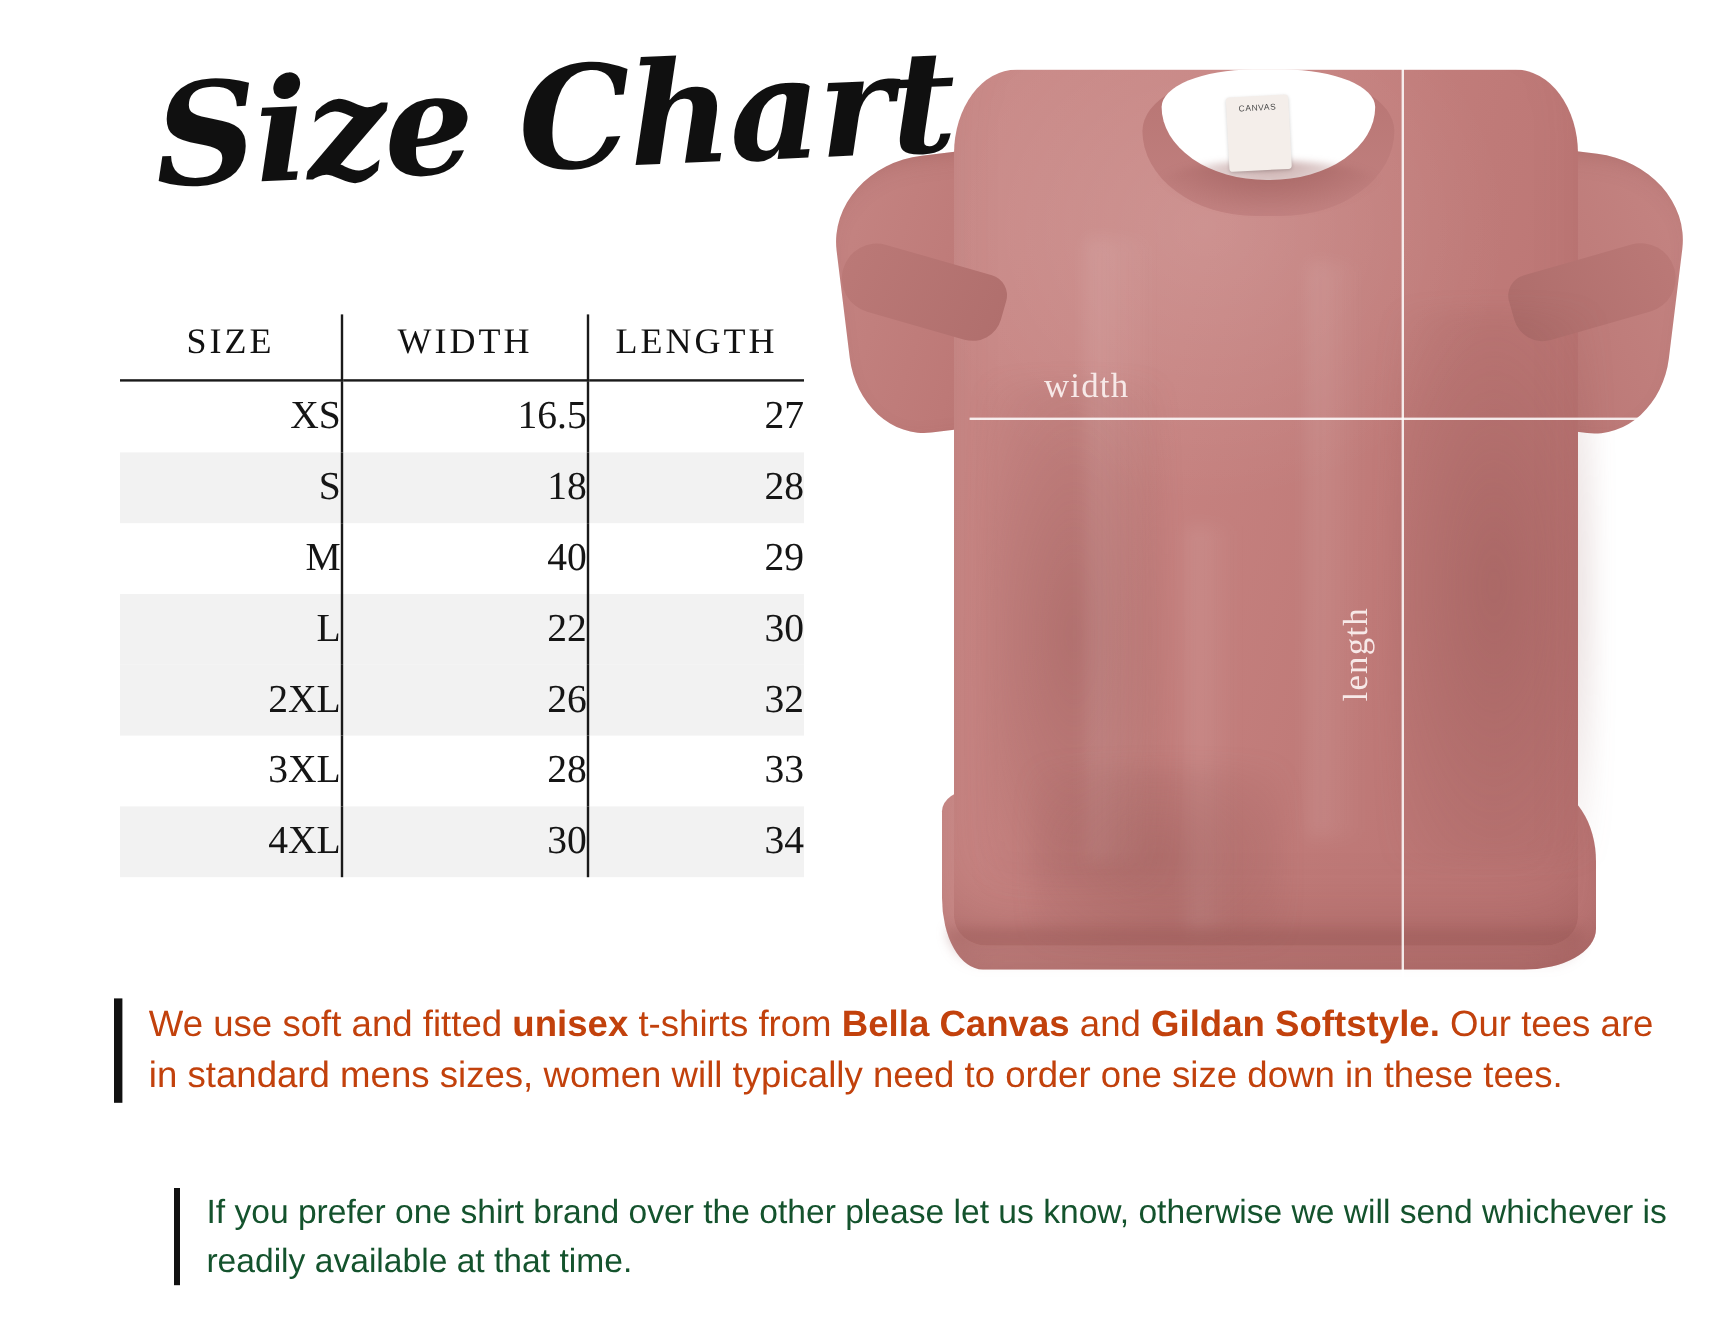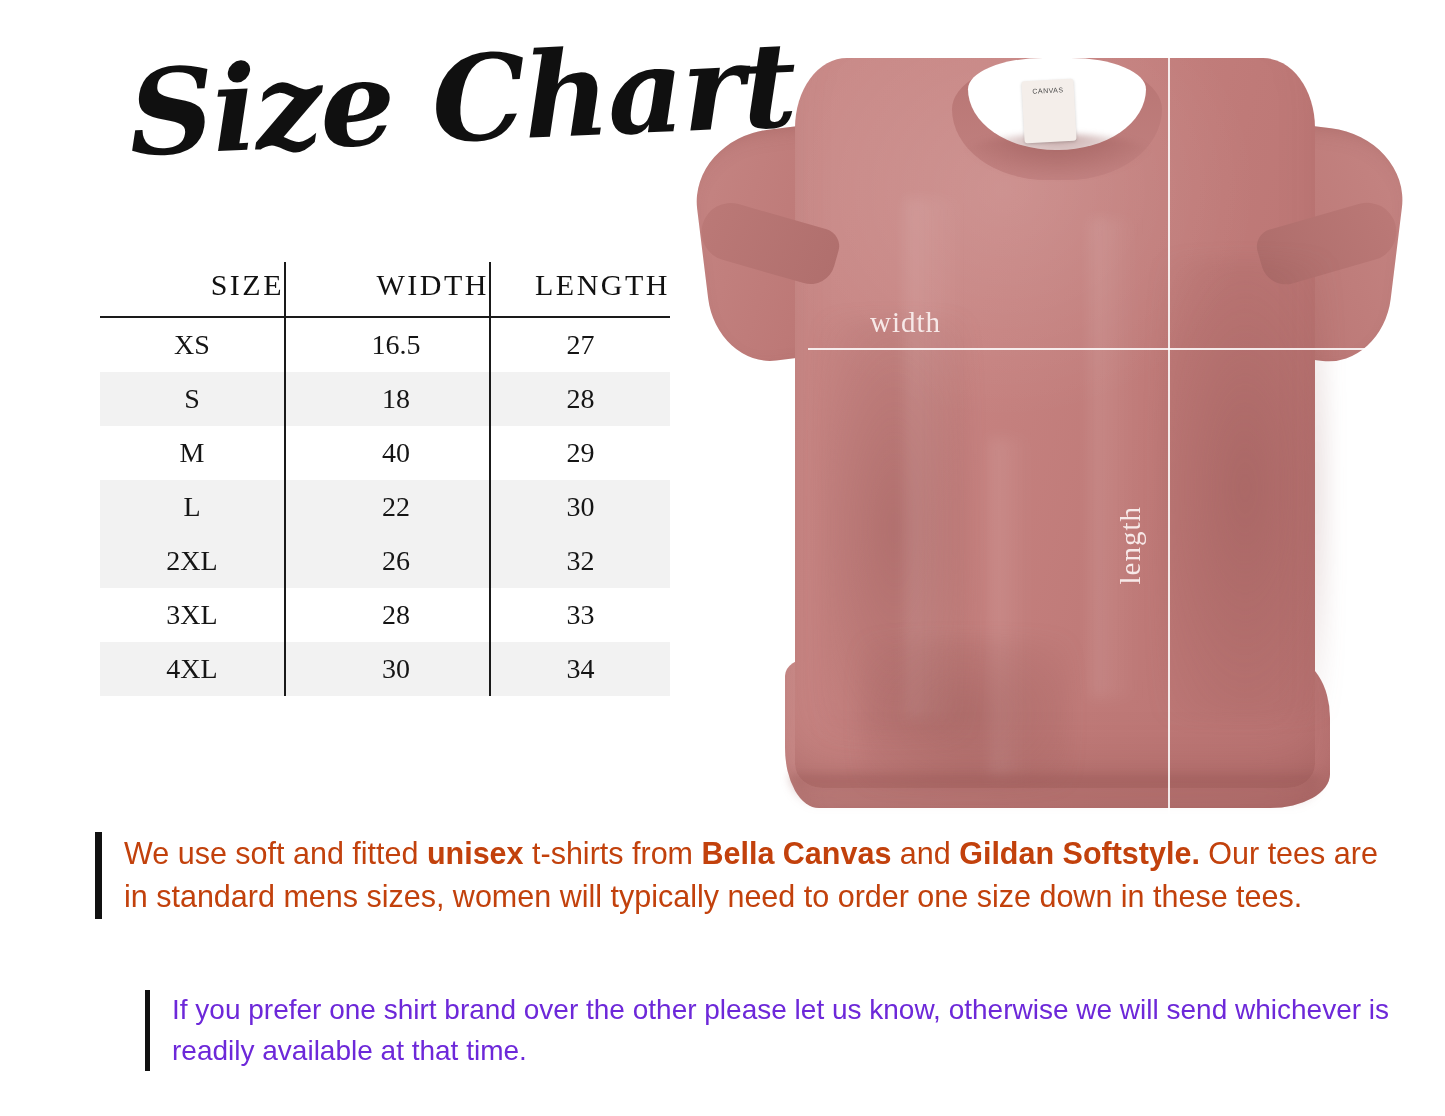--- a/index.html
+++ b/index.html
@@ -48,29 +48,29 @@
   #size-table col.c-size   { width: 185px; }
   #size-table col.c-width  { width: 205px; }
   #size-table col.c-length { width: 180px; }
 
   #size-table thead th {
     font-size: 30px;
     font-weight: normal;
     letter-spacing: 2.5px;
     color: #111;
     padding: 6px 0 14px 0;
-    text-align: right;
+    text-align: center;
     border-bottom: 2px solid #1a1a1a;
   }
   #size-table thead th.col-size   { border-right: 2px solid #1a1a1a; }
   #size-table thead th.col-width  { border-right: 2px solid #1a1a1a; }
 
   #size-table tbody td {
-    font-size: 28px;
-    text-align: center;
+    font-size: 33px;
+    text-align: right;
     padding: 11px 0;
     color: #151515;
     background: transparent;
   }
   #size-table tbody td.col-size  { border-right: 2px solid #1a1a1a; }
   #size-table tbody td.col-width { border-right: 2px solid #1a1a1a; padding-left: 17px; }
 
   #size-table tbody tr.alt td { background: #f2f2f2; }
 
   
@@ -87,21 +87,21 @@
   }
   #note-secondary {
     position: absolute;
     left: 145px; top: 990px;
     width: 1250px;
     padding-left: 22px;
     border-left: 5px solid #111;
     font-family: "Liberation Sans", sans-serif;
     font-size: 28px;
     line-height: 1.45;
-    color: #6d28d9;
+    color: #14532d;
   }
   .b { font-weight: bold; }
 
   
   #shirt-photo {
     position: absolute;
     left: 690px; top: 18px;
     width: 740px; height: 800px;
     overflow: hidden;
   }

